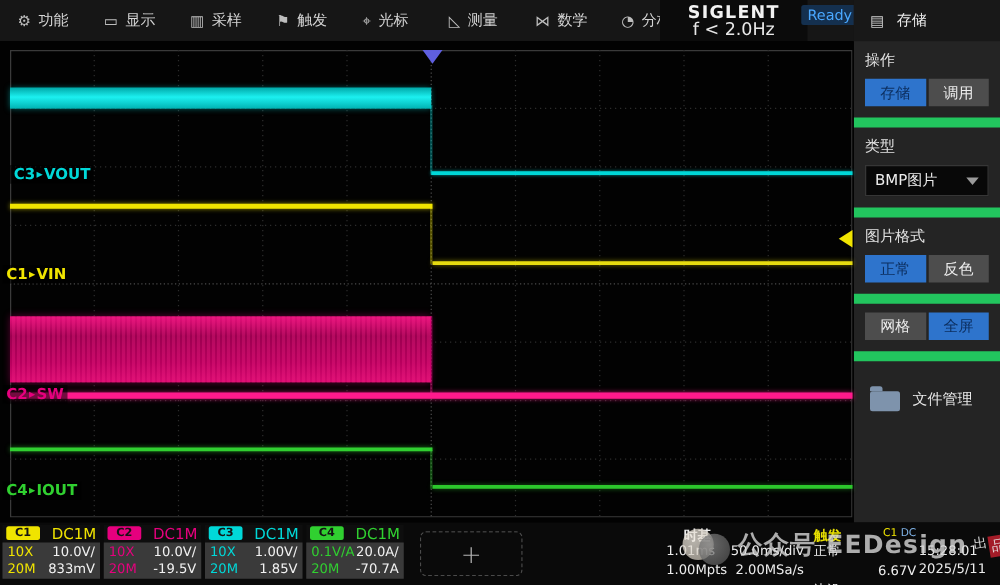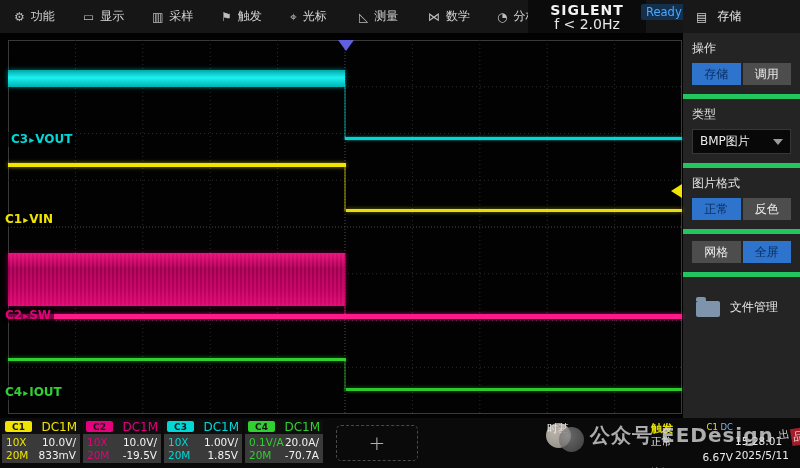--- a/index.html
+++ b/index.html
@@ -17,21 +17,21 @@
   .brand{font-weight:bold;font-size:14px;letter-spacing:1px;color:#f2f2f2;line-height:15px;}
   .trig-freq{font-size:14px;color:#e8e8e8;line-height:13px;}
   .ready{position:absolute;left:641px;top:4px;font-size:11.5px;color:#4aa8ff;background:#14304f;
          padding:1px 5px;border-radius:2px;}
 
   
   .sidebar{position:absolute;left:683px;top:0;width:117px;height:418px;background:#242424;}
   .sb-header{height:33px;background:#181818;display:flex;align-items:center;gap:10px;
              padding-left:13px;color:#e9e9e9;font-size:12px;}
   .sb-header .ic{color:#cfcfcf;font-size:12px;}
-  .sb-section{padding:7px 9px 9px 9px;border-top:5px solid #22c55e;}
+  .sb-section{padding:7px 9px 9px 9px;border-top:8px solid #22c55e;}
   .sb-label{color:#e2e2e2;font-size:12px;margin-bottom:6px;}
   .btn-row{display:flex;gap:2px;}
   .sb-btn{flex:1;height:22px;display:flex;align-items:center;justify-content:center;
           font-size:12px;background:#4d4d4d;color:#ededed;cursor:default;}
   .sb-btn.sel{background:#2e74cc;color:#0c2f60;}
   .dropdown{height:23px;background:#080808;border:1px solid #363636;display:flex;align-items:center;
             justify-content:space-between;padding:0 7px;color:#ededed;font-size:12px;}
   .chev{width:0;height:0;border-left:5px solid transparent;border-right:5px solid transparent;
         border-top:6px solid #9a9a9a;}
   .fm-row{display:flex;align-items:center;gap:10px;padding:13px 4px 13px 4px;color:#e9e9e9;font-size:12px;}
@@ -82,21 +82,21 @@
   .coupling{font-size:12px;}
   .chbox-body{height:29px;margin-top:1px;background:#3a3a3a;display:grid;
               grid-template-columns:1fr auto;align-content:space-evenly;padding:0 4px;line-height:12px;}
   .chbox-body .rv{color:#f2f2f2;text-align:right;}
 
   .add-btn{position:absolute;left:336px;top:7px;width:80px;height:34px;border:1px dashed #4a4a4a;
            border-radius:5px;color:#b0b0b0;display:flex;align-items:center;justify-content:center;
            font-size:20px;font-weight:300;cursor:default;}
 
   .tbbox{position:absolute;left:531px;top:2px;width:114px;height:44px;color:#ededed;}
-  .tb-label{position:absolute;left:2px;top:1px;font-weight:normal;font-size:11px;padding-left:14px;}
+  .tb-label{position:absolute;left:2px;top:1px;font-weight:bold;font-size:11px;padding-left:14px;}
   .tb-grid{position:absolute;left:2px;top:15px;width:110px;display:grid;grid-template-columns:1fr auto;
            row-gap:3px;line-height:12px;}
   .tb-grid .rv{text-align:right;}
 
   .trgbox{position:absolute;left:649px;top:2px;width:86px;height:44px;color:#ededed;}
   .trg-label{position:absolute;left:2px;top:1px;font-weight:bold;font-size:11px;color:#e8e000;}
   .trg-src{position:absolute;right:2px;top:2px;font-size:8.5px;}
   .trg-grid{position:absolute;left:2px;top:15px;width:82px;display:grid;grid-template-columns:1fr auto;
             row-gap:3px;line-height:12px;}
   .trg-grid .rv{text-align:right;margin-top:16px;}
@@ -312,20 +312,26 @@
         <span class="rv">20.0A/</span>
         <span style="color: rgb(48, 208, 48);">20M</span>
         <span class="rv">-70.7A</span>
       </div>
     </div>
 
     <div class="add-btn">+</div>
 
     <div class="tbbox">
       <div class="tb-label">时基</div>
+      <div class="tb-grid">
+        <span>1.01ms</span>
+        <span class="rv">50.0ms/div</span>
+        <span>1.00Mpts</span>
+        <span class="rv">2.00MSa/s</span>
+      </div>
     </div>
 
     <div class="trgbox">
       <div class="trg-label">触发</div>
       <div class="trg-src">
         <span style="color: rgb(240, 228, 0);">C1</span>
         <span style="color:#7fb2e6;">DC</span>
       </div>
       <div class="trg-grid">
         <span>正常</span>

